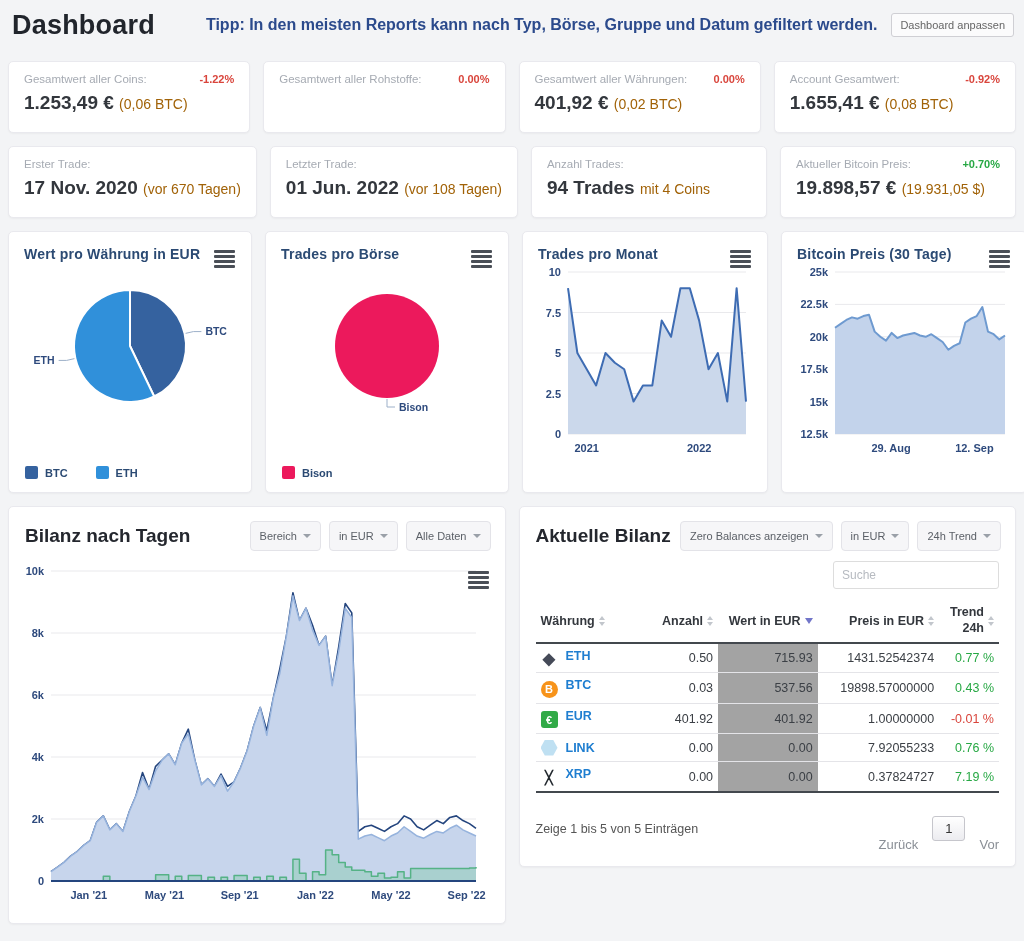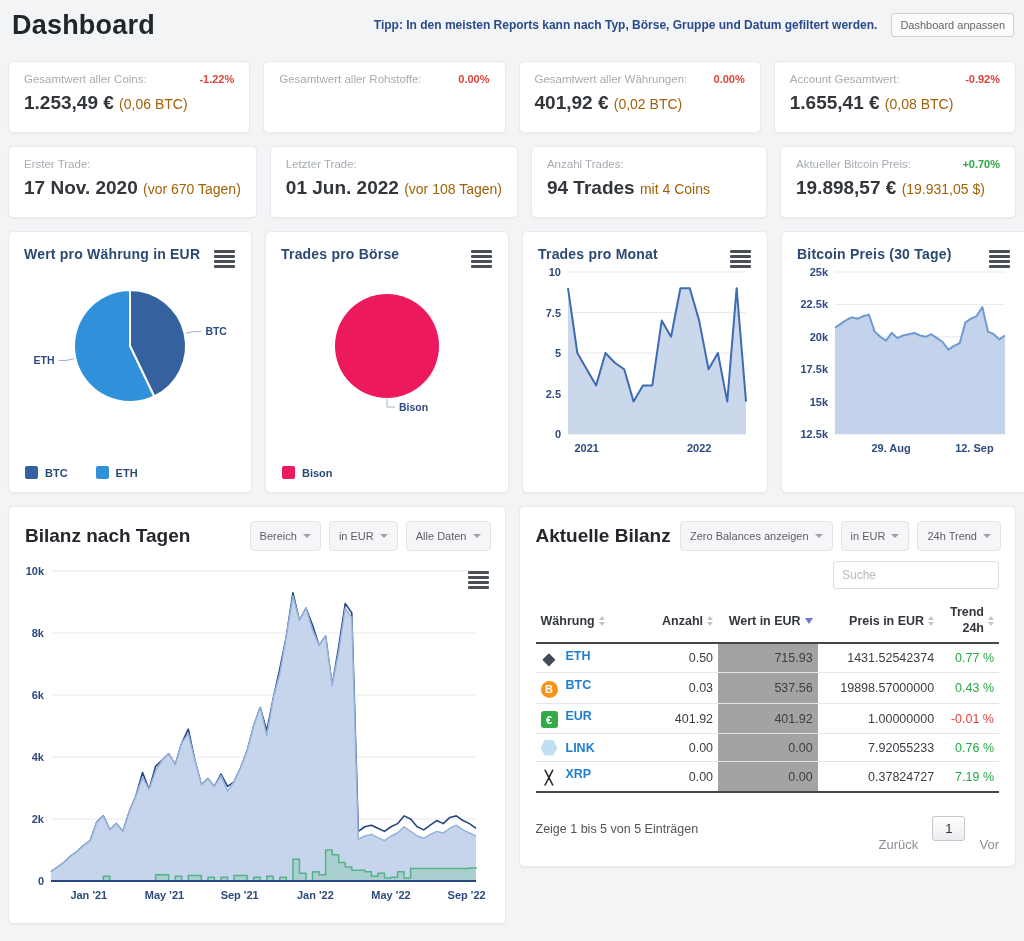--- a/index.html
+++ b/index.html
@@ -5,21 +5,21 @@
   html,body{margin:0;padding:0;}
   body{
     width:1024px;height:941px;overflow:hidden;
     background:#f3f4f6;
     font-family:"Liberation Sans",sans-serif;
     color:#33373d;
   }
   
   .page-header{display:flex;align-items:center;padding:6px 10px 0 12px;height:38px;}
   .page-title{font-size:27px;font-weight:bold;color:#21252c;margin:0;letter-spacing:.2px;}
-  .tip{margin-left:auto;color:#2b4a8c;font-weight:bold;font-size:12px;}
+  .tip{margin-left:auto;color:#2b4a8c;font-weight:bold;font-size:16px;}
   .customize-btn{margin-left:14px;background:#fbfbfc;border:1px solid #cfcfd4;border-radius:3px;
     font-size:11px;color:#666;padding:5px 8px;font-family:inherit;cursor:pointer;}
   
   .cards-grid{display:grid;grid-template-columns:repeat(4,1fr);gap:13px;margin:13px 8px 0;}
   .cards-grid.first{margin-top:17px;}
   .card{background:#fff;border:1px solid #e9e9ee;border-radius:5px;box-shadow:0 1px 2px rgba(0,0,0,.04);}
   .stat-card{padding:11px 15px;height:72px;box-sizing:border-box;}
   .stat-top{display:flex;justify-content:space-between;align-items:baseline;font-size:11.5px;color:#a6abb3;gap:25px;}
   .trend{font-size:11px;font-weight:bold;}
   .trend.red{color:#d9453c;}

